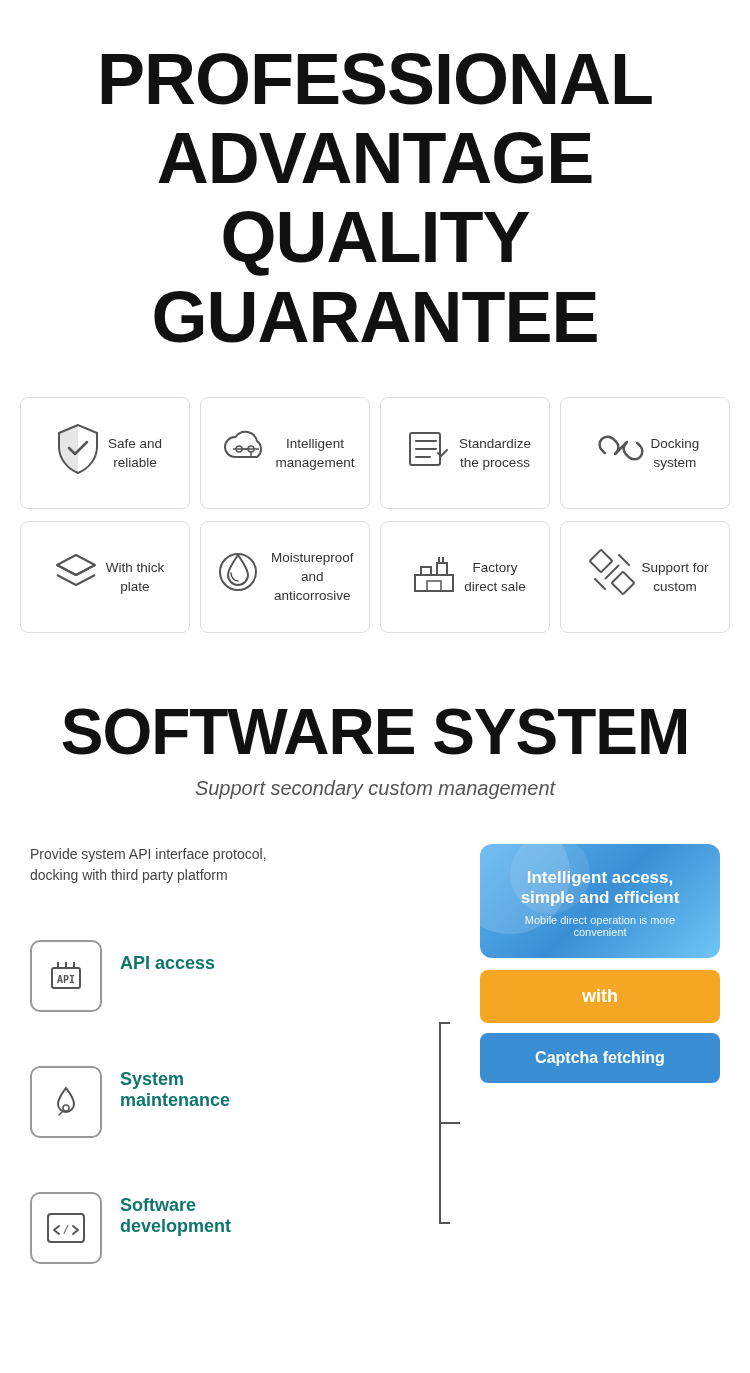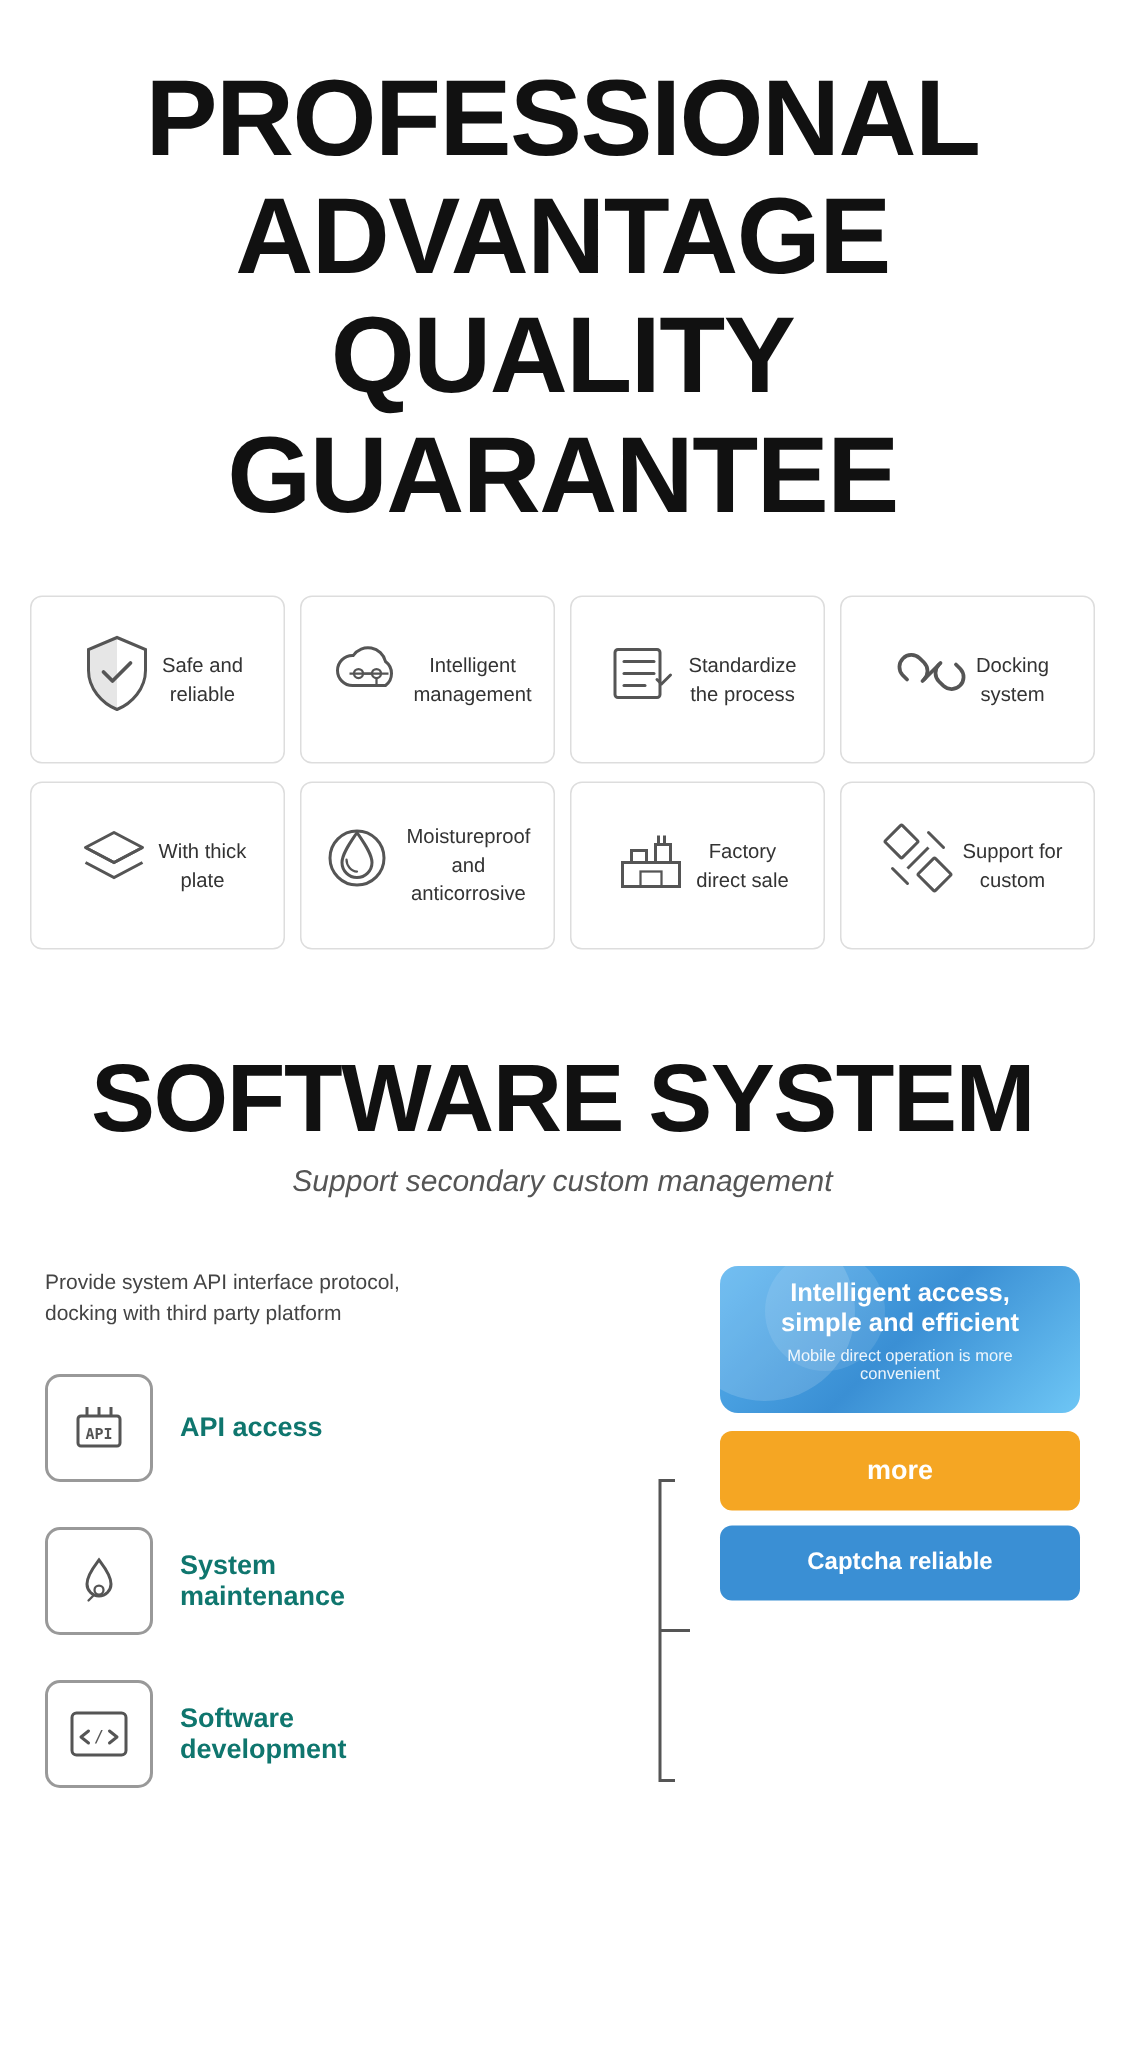--- a/index.html
+++ b/index.html
@@ -110,41 +110,42 @@
     }
     .software-item-icon {
       width: 72px;
       height: 72px;
       border: 2px solid #999;
       border-radius: 10px;
       display: flex;
       align-items: center;
       justify-content: center;
       flex-shrink: 0;
+      margin-top: 24px;
     }
     .software-item-icon svg {
       width: 44px;
       height: 44px;
     }
     .software-item-label {
       font-size: 18px;
       font-weight: bold;
       color: #0f766e;
       flex: 1;
     }
 
     
     .software-right {
       width: 240px;
       flex-shrink: 0;
     }
     .phone-card {
       background: linear-gradient(135deg, #5ab4f0 0%, #3a8fd4 50%, #6ec6f5 100%);
       border-radius: 12px;
-      padding: 8px 20px 20px;
+      padding: 24px 20px 20px;
       margin-bottom: 12px;
       position: relative;
       overflow: hidden;
     }
     .phone-card::before {
       content: '';
       position: absolute;
       top: -30px;
       left: -30px;
       width: 120px;
@@ -386,17 +387,17 @@
           </svg>
         </div>
       </div>
     </div>
 
     <div class="software-right">
       <div class="phone-card">
         <div class="phone-card-title">Intelligent access,<br>simple and efficient</div>
         <div class="phone-card-sub">Mobile direct operation is more convenient</div>
       </div>
-      <button class="btn-save">more</button>
-      <button class="btn-captcha">Captcha reliable</button>
+      <button class="btn-save">with</button>
+      <button class="btn-captcha">Captcha fetching</button>
     </div>
   </div>
 </div>
 
 </body></html>

